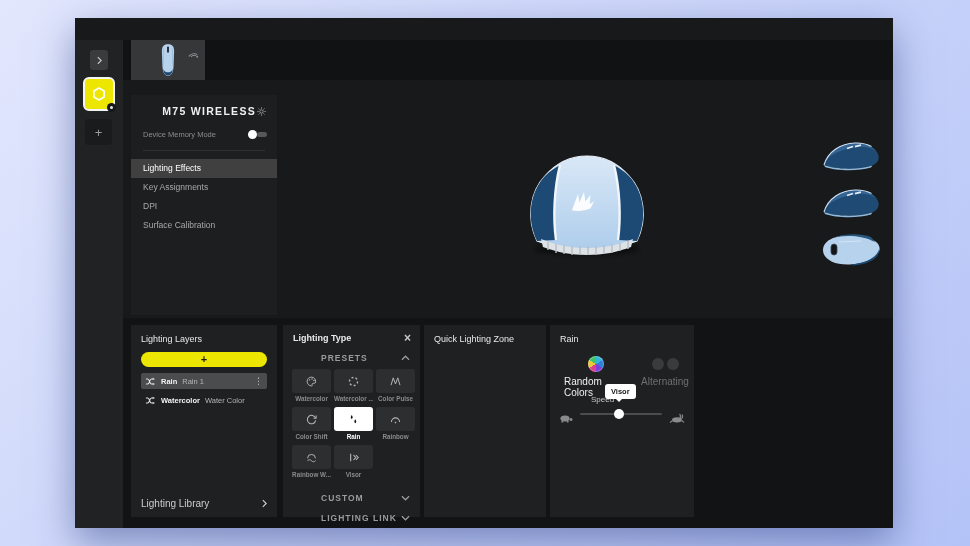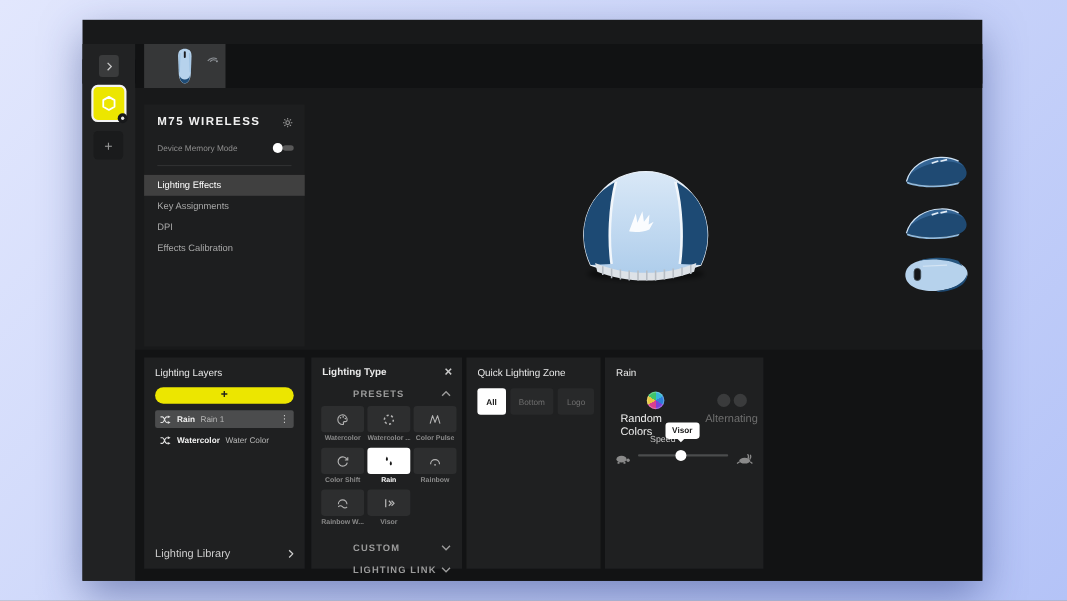--- a/index.html
+++ b/index.html
@@ -28,21 +28,21 @@
   .profile-btn{position:absolute;left:8px;top:37px;width:28px;height:30px;background:#ece600;border:2px solid #f4f4f4;border-radius:6px;display:flex;align-items:center;justify-content:center;}
   .profile-badge{position:absolute;right:-3px;bottom:-3px;width:9px;height:9px;background:#17181a;border-radius:50%;display:flex;align-items:center;justify-content:center;}
   .profile-badge i{width:3px;height:3px;background:#e6e6e6;border-radius:50%;display:block;}
   .add-device-btn{position:absolute;left:10px;top:79px;width:27px;height:26px;background:#1a1b1c;border-radius:4px;color:#9b9b9b;font-size:13px;display:flex;align-items:center;justify-content:center;}
   
   .device-strip{position:absolute;left:48px;right:0;top:22px;height:40px;background:#111213;}
   .device-card{position:absolute;left:8px;top:0;width:74px;height:40px;background:#363738;display:flex;align-items:center;justify-content:center;}
   .device-card .signal{position:absolute;right:5px;top:4px;width:13px;height:9px;color:#8f9398;}
   
   .device-panel{position:absolute;left:56px;top:77px;width:146px;height:220px;background:#1d1e1f;}
-  .dp-head{display:flex;justify-content:space-between;align-items:center;padding:10px 10px 0 12px;}
+  .dp-head{display:flex;justify-content:flex-end;align-items:center;padding:10px 10px 0 12px;}
   .dp-title{font-size:10.5px;font-weight:bold;letter-spacing:1.3px;color:#f0f0f0;}
   .dp-gear{color:#9a9a9a;width:11px;height:11px;}
   .dp-mem{display:flex;justify-content:space-between;align-items:center;margin:13px 10px 0 12px;text-align:right;}
   .dp-mem-label{font-size:7.5px;color:#8d8d8d;}
   .toggle{position:relative;width:19px;height:9px;}
   .toggle .track{position:absolute;left:9px;right:0;top:2px;height:5px;background:#585858;border-radius:3px;}
   .toggle .knob{position:absolute;left:0;top:0;width:9px;height:9px;background:#fff;border-radius:50%;}
   .dp-sep{margin:11px 12px 0;border-top:1px solid #2f3031;}
   .dp-menu{margin-top:8px;}
   .dp-item{height:19px;line-height:19px;padding-left:12px;font-size:8.5px;color:#a8a8a8;}
@@ -196,21 +196,21 @@
       <span class="toggle">
           <span class="track"></span>
           <span class="knob"></span>
         </span>
     </div>
     <div class="dp-sep"></div>
     <nav class="dp-menu" id="device-menu">
         <div class="dp-item sel">Lighting Effects</div>
         <div class="dp-item">Key Assignments</div>
         <div class="dp-item">DPI</div>
-        <div class="dp-item">Effects Calibration</div>
+        <div class="dp-item">Surface Calibration</div>
       </nav>
   </section>
 
   <div class="mouse-stage">
     <svg viewBox="0 0 150 112" width="150" height="112">
       <defs>
         <linearGradient id="bodyG" x1="0" y1="0" x2="0" y2="1">
           <stop offset="0" stop-color="#d9e8f7"></stop>
             <stop offset="1" stop-color="#aecdeb"></stop>
         </linearGradient>
@@ -391,25 +391,20 @@
       <div class="sect">
         <span>LIGHTING LINK</span>
         <svg viewBox="0 0 10 6">
             <path d="M1 1l4 4 4-4" fill="none" stroke="currentColor" stroke-width="1.4"></path>
           </svg>
       </div>
     </section>
 
     <section class="panel p-zone">
       <div class="panel-title">Quick Lighting Zone</div>
-      <div class="zone-buttons" id="zone-buttons">
-          <div class="zbtn sel">All</div>
-          <div class="zbtn">Bottom</div>
-          <div class="zbtn">Logo</div>
-        </div>
     </section>
 
     <section class="panel p-rain">
       <div class="panel-title">Rain</div>
       <div class="rain-options" id="rain-options">
           <div class="opt opt-1 sel">
             <div class="color-wheel"></div>
             <span>Random Colors</span>
           </div>
           <div class="opt opt-2">

